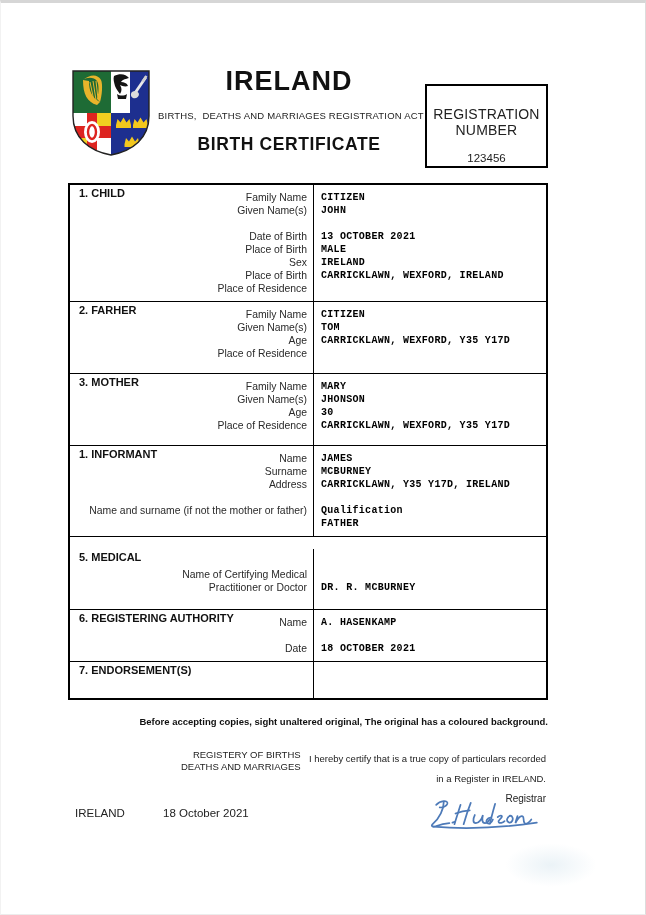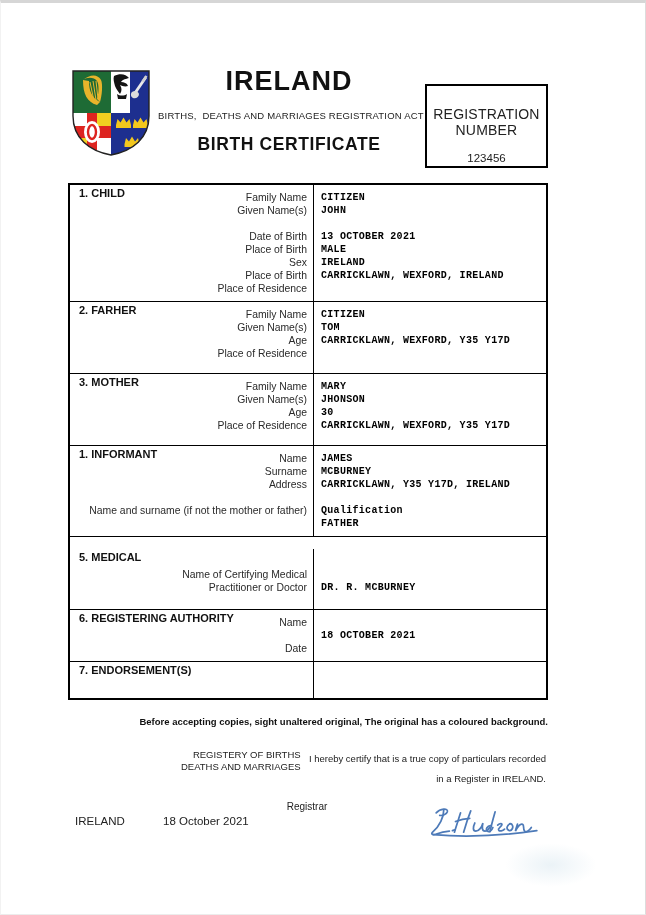--- a/index.html
+++ b/index.html
@@ -37,21 +37,21 @@
   .val{font-family:"Liberation Mono","DejaVu Sans Mono",monospace;font-weight:bold;
        font-size:10px;color:#000;line-height:13px;min-height:13px;white-space:nowrap;letter-spacing:.3px;}
 
   
   .footer{margin:0 98px 0 68px;position:relative;}
   .notice{margin-top:16px;text-align:right;font-size:9.5px;font-weight:bold;color:#111;}
   .row-b{display:flex;margin-top:22px;text-align:right;}
   .registry-block{flex:0 0 47%;padding-left:7px;font-size:9.5px;color:#222;
     white-space:pre-line;line-height:12px;}
   .certify-block{flex:1;font-size:9.5px;color:#222;line-height:20px;padding-right:2px;}
-  .registrar-row{margin-top:12px;text-align:center;font-size:10px;color:#222;padding-right:2px;}
+  .registrar-row{margin-top:4px;text-align:right;font-size:10px;color:#222;padding-right:2px;}
   .row-d{display:flex;align-items:flex-start;margin-top:3px;}
   .country-bottom{padding-left:7px;width:88px;font-size:11.5px;color:#222;}
   .issue-date{font-size:11.5px;color:#222;}
   .sig-wrap{margin-left:auto;width:122px;height:38px;margin-top:-12px;}
 </style>
 </head>
 <body>
 
 <div class="scan-frame"></div>
 
@@ -200,20 +200,21 @@
       </div>
     </div>
     <div class="section" style="min-height: 51px;">
       <div class="sec-title">6. REGISTERING AUTHORITY</div>
       <div class="col-left">
         <div class="lbl">Name</div>
         <div class="lbl"></div>
         <div class="lbl">Date</div>
       </div>
       <div class="col-right">
+        <div class="val">A. HASENKAMP</div>
         <div class="val"></div>
         <div class="val">18 OCTOBER 2021</div>
       </div>
     </div>
     <div class="section" style="min-height: 36px;">
       <div class="sec-title">7. ENDORSEMENT(S)</div>
       <div class="col-left"></div>
       <div class="col-right"></div>
     </div>
   </div>

